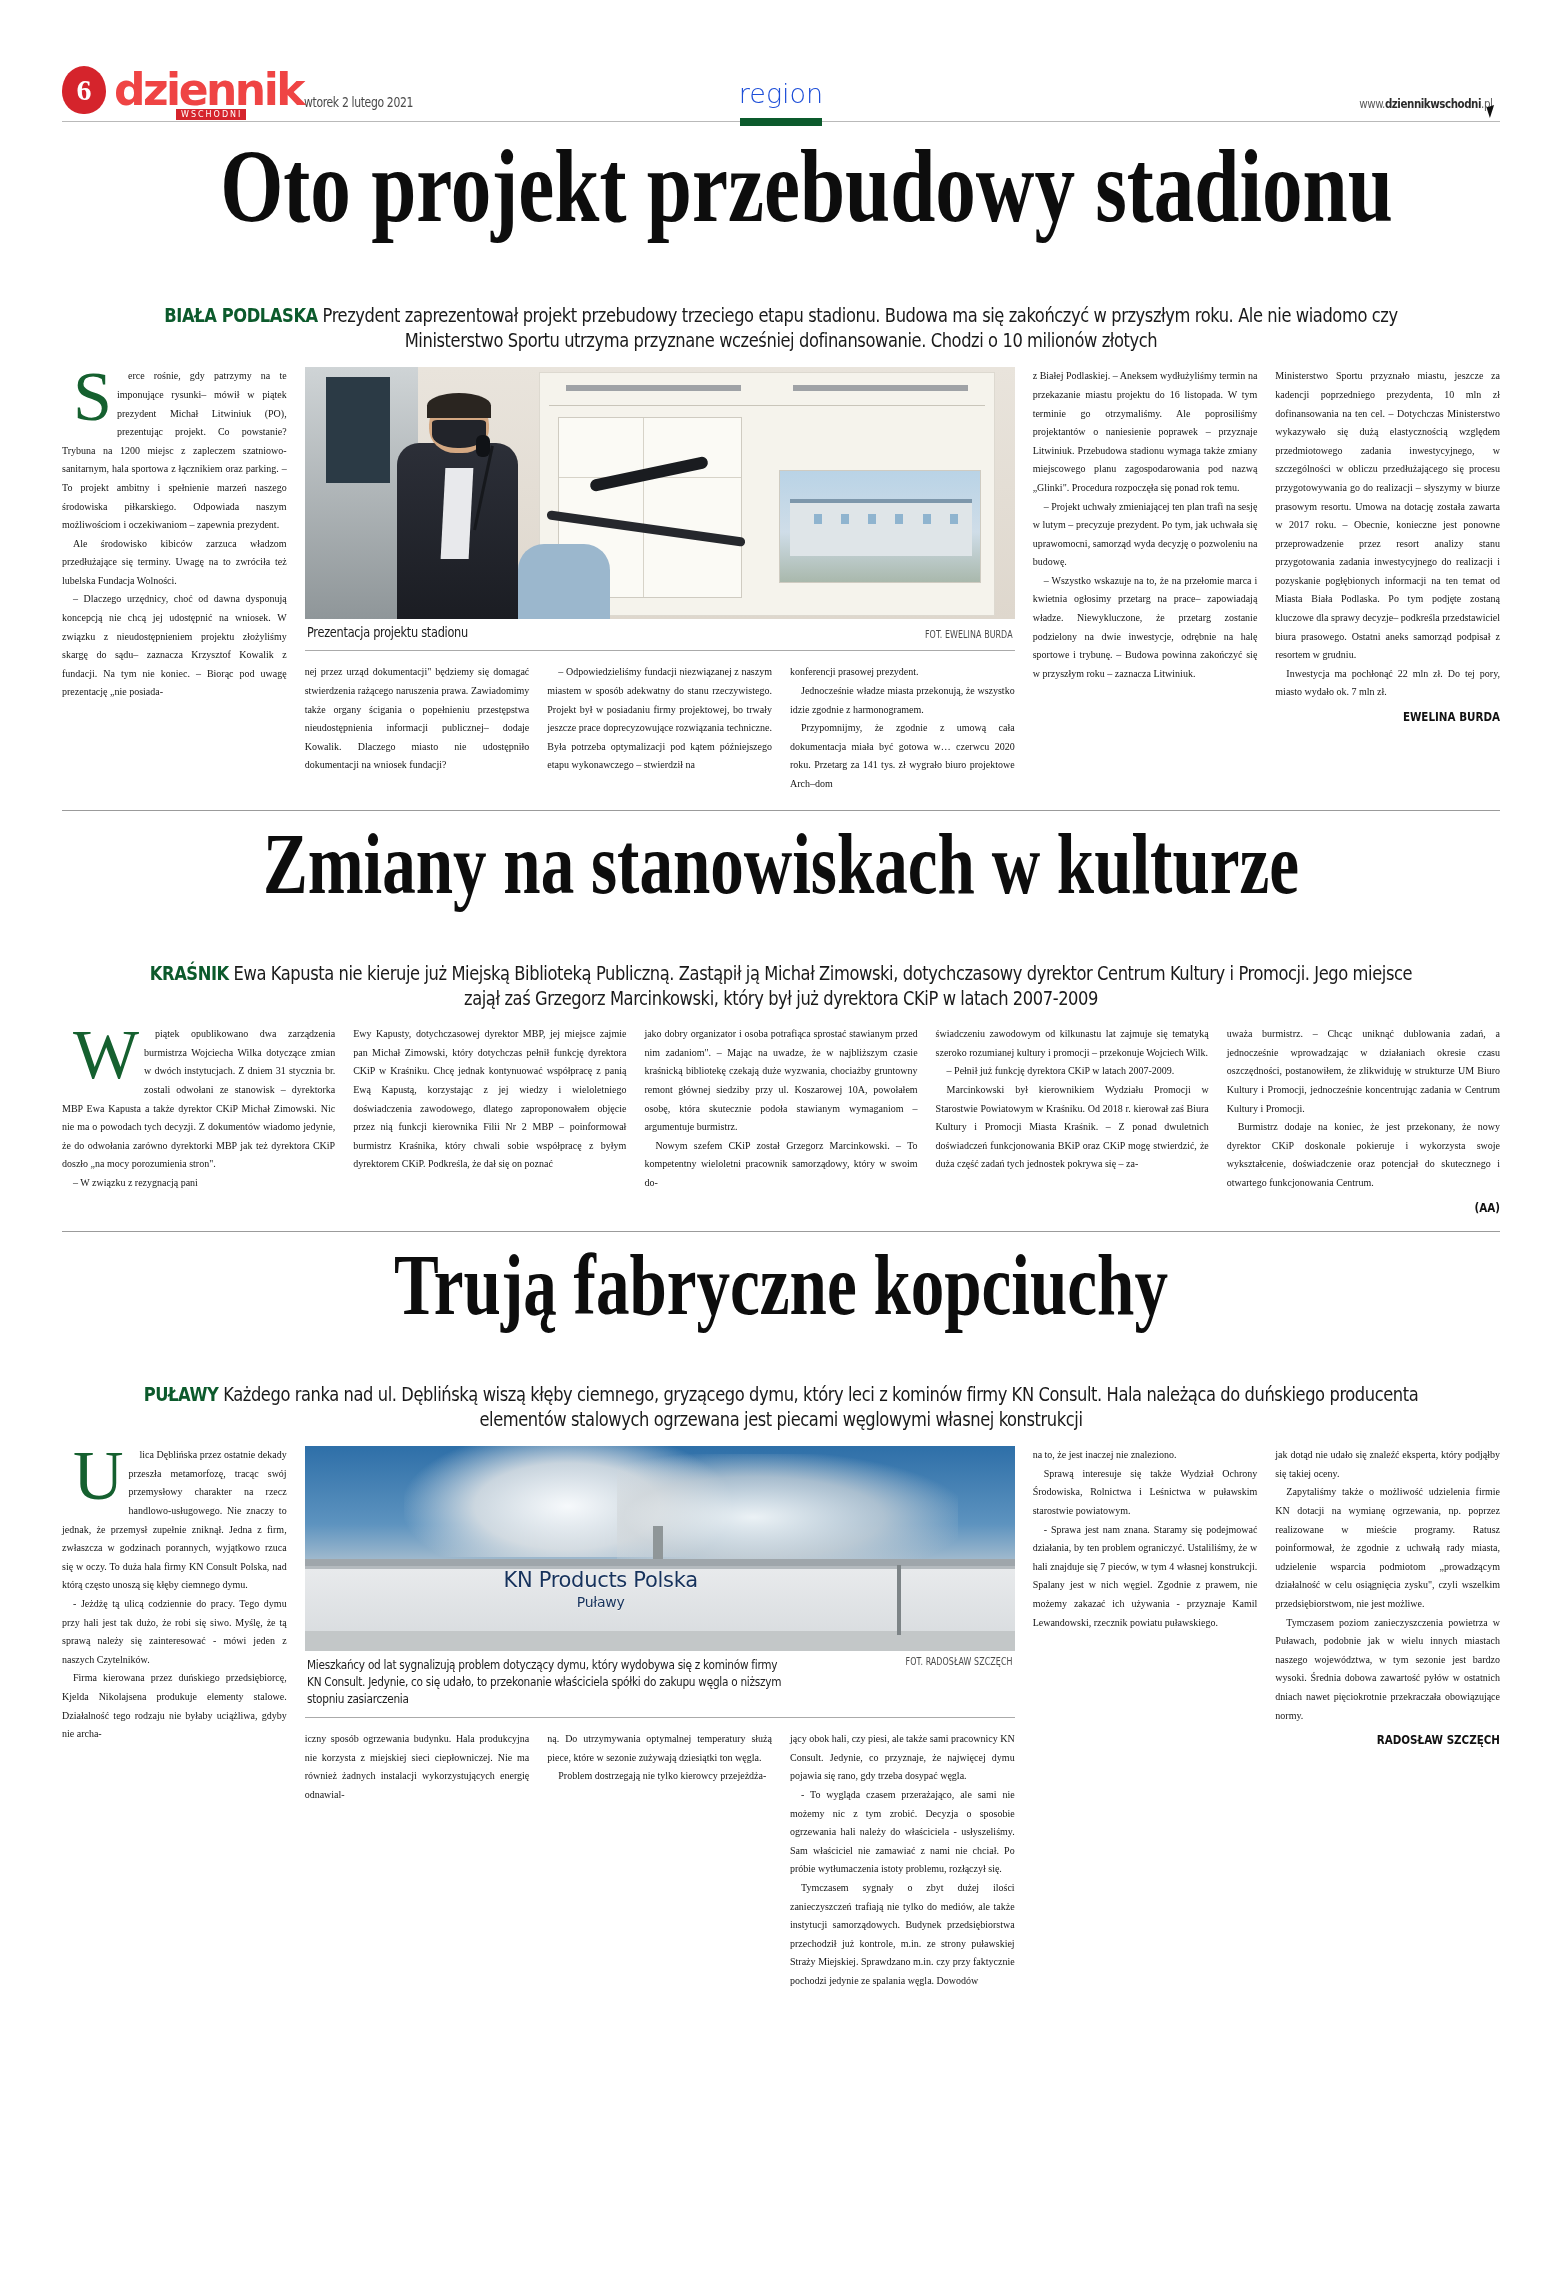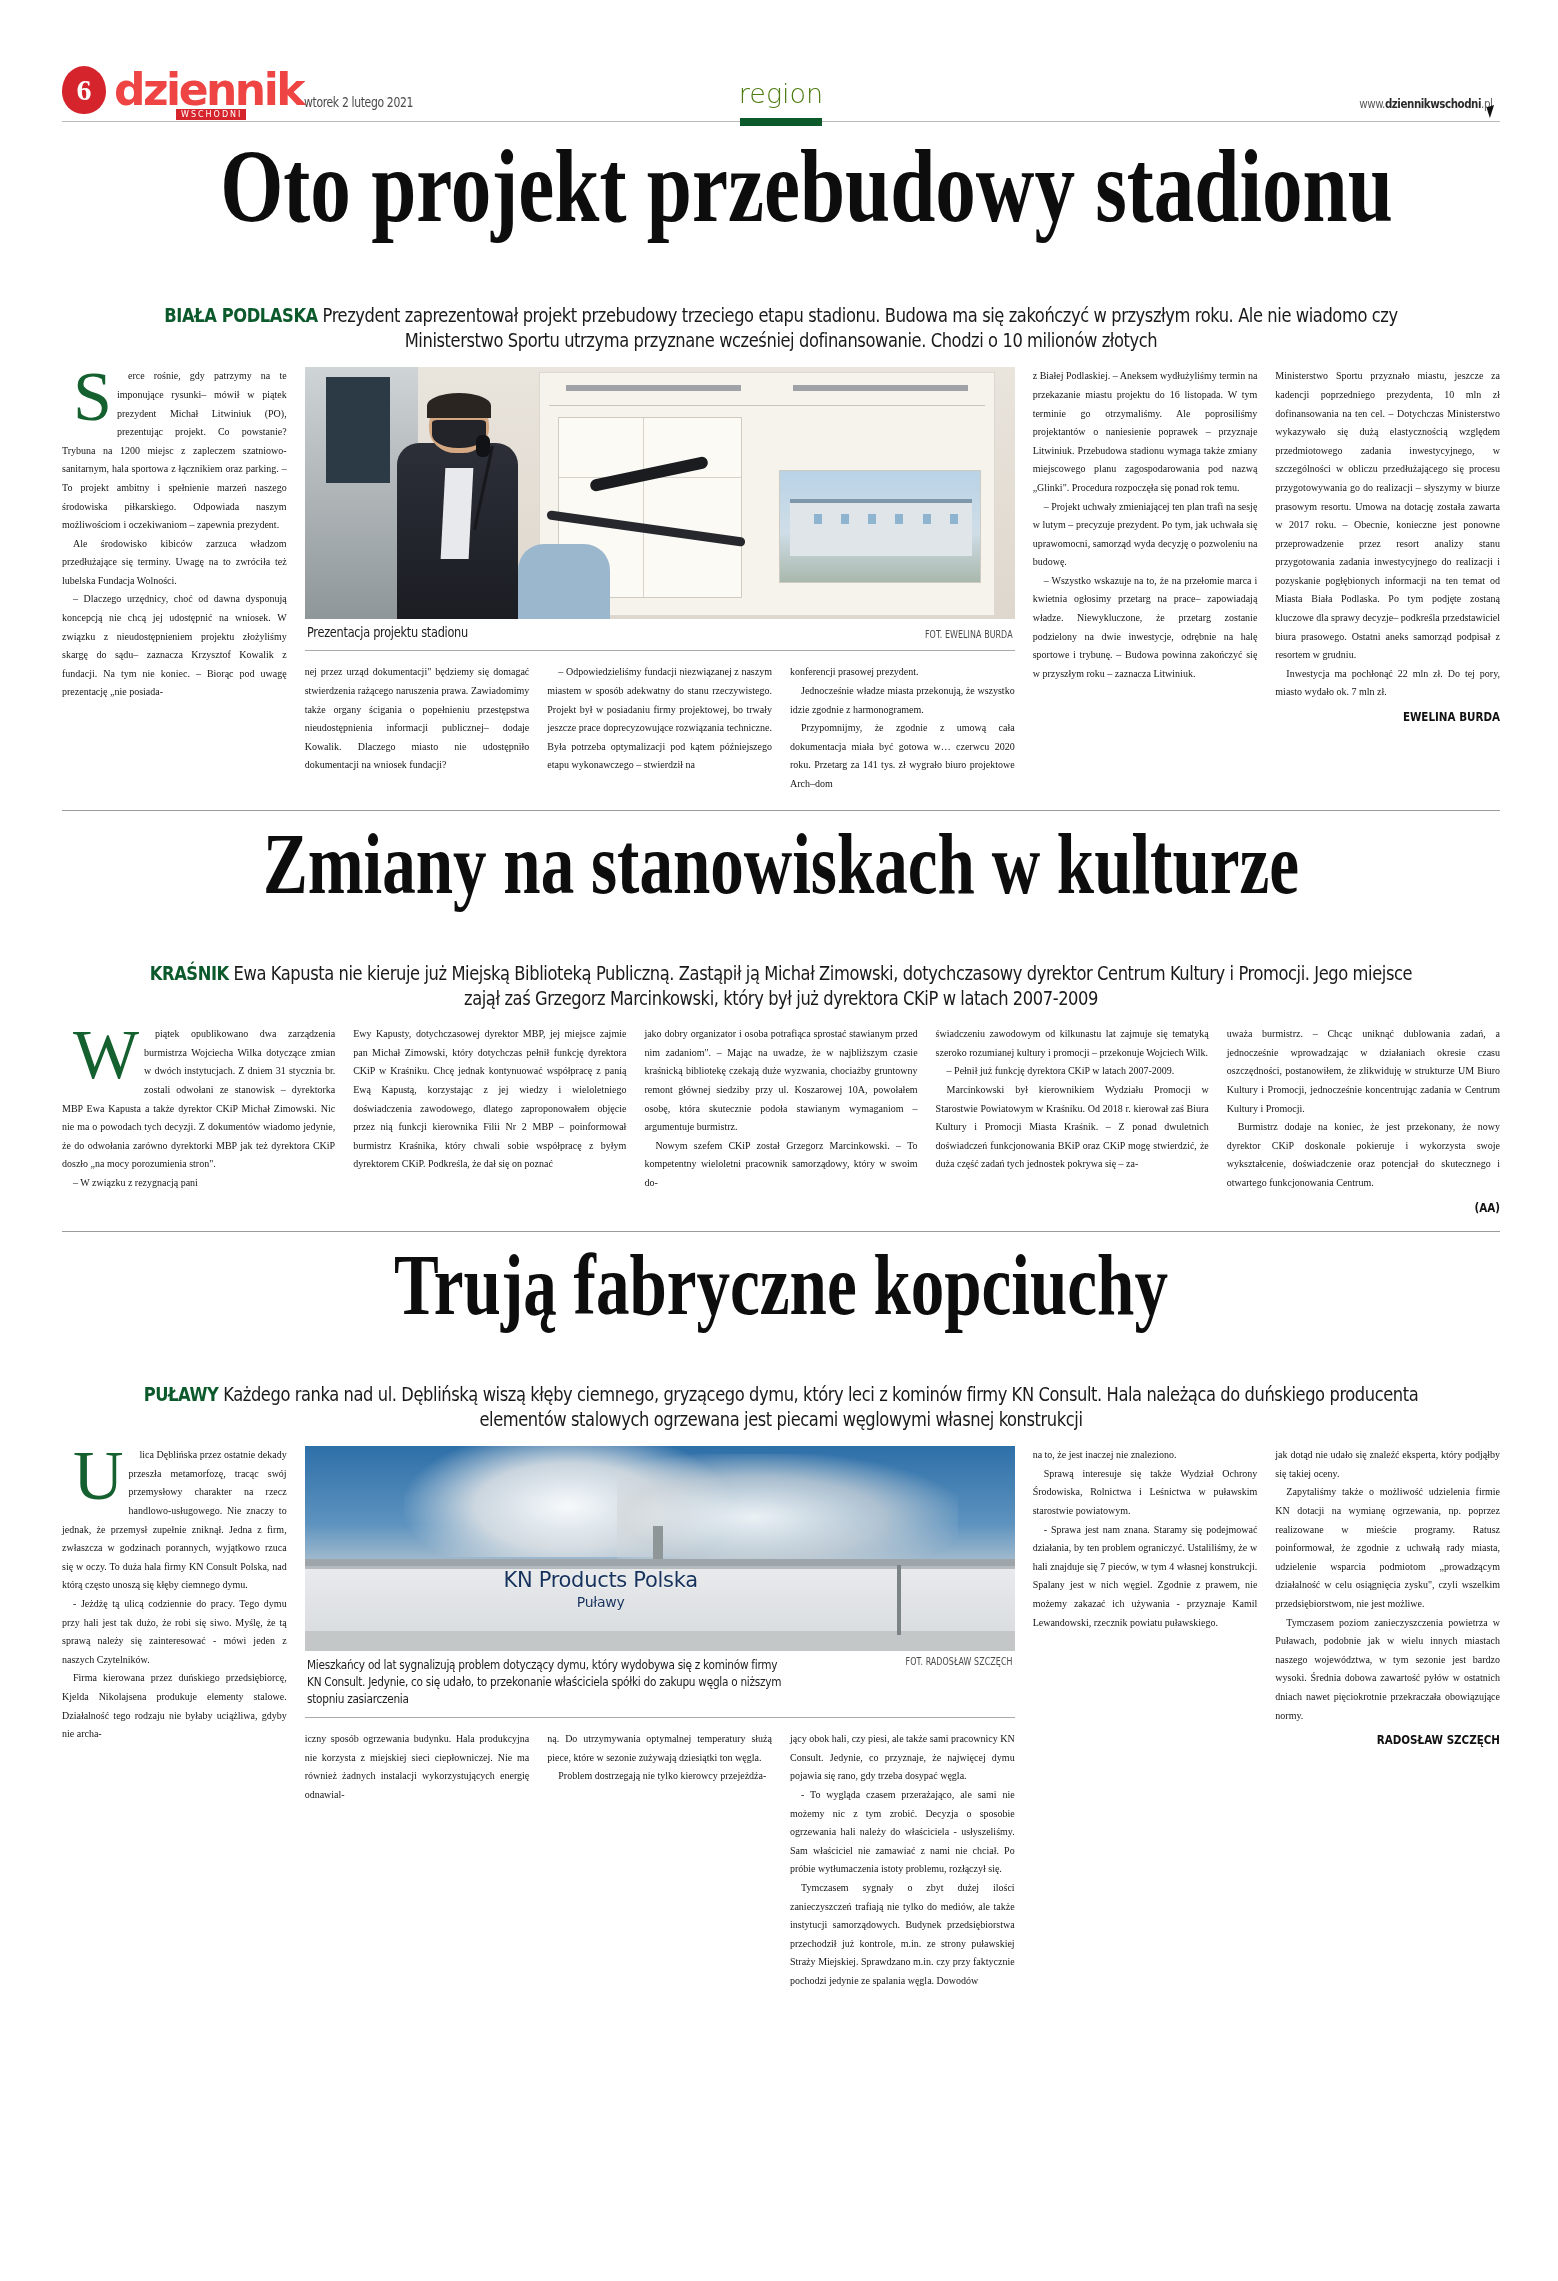--- a/index.html
+++ b/index.html
@@ -91,21 +91,21 @@
     transform: scaleX(0.86);
     transform-origin: left center;
   }
   .section-label {
     position: absolute;
     left: 50%;
     top: 12px;
     transform: translateX(-50%);
     font-family: "DejaVu Sans", sans-serif;
     font-size: 27px;
-    color: #4d7c0f;
+    color: #1d4ed8;
     font-weight: 300;
     letter-spacing: 0px;
   }
   .site-url {
     position: absolute;
     right: 8px;
     top: 30px;
     font-family: "DejaVu Sans Condensed", "DejaVu Sans", sans-serif;
     font-size: 13px;
     color: #5a5a5a;

